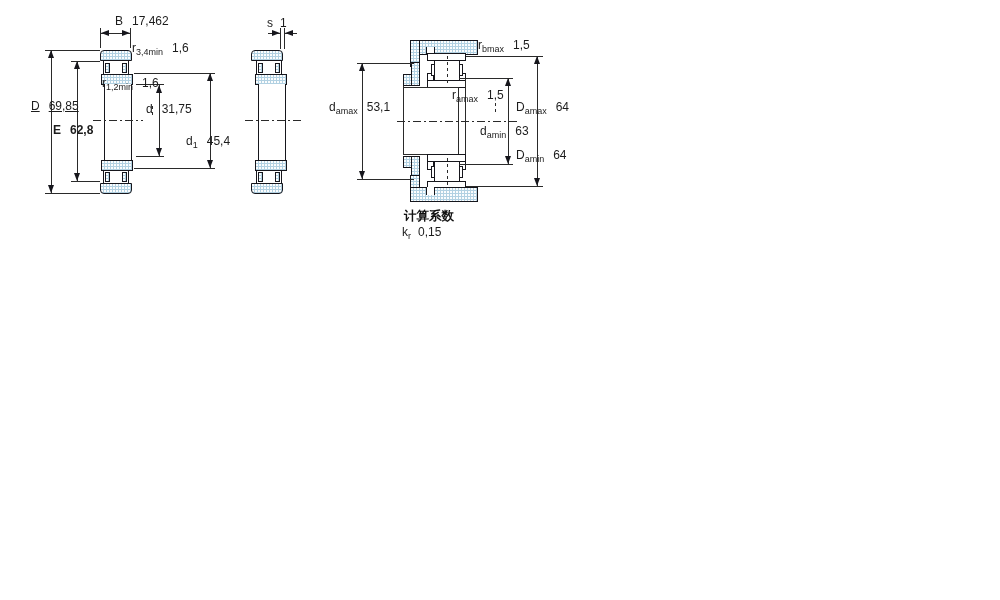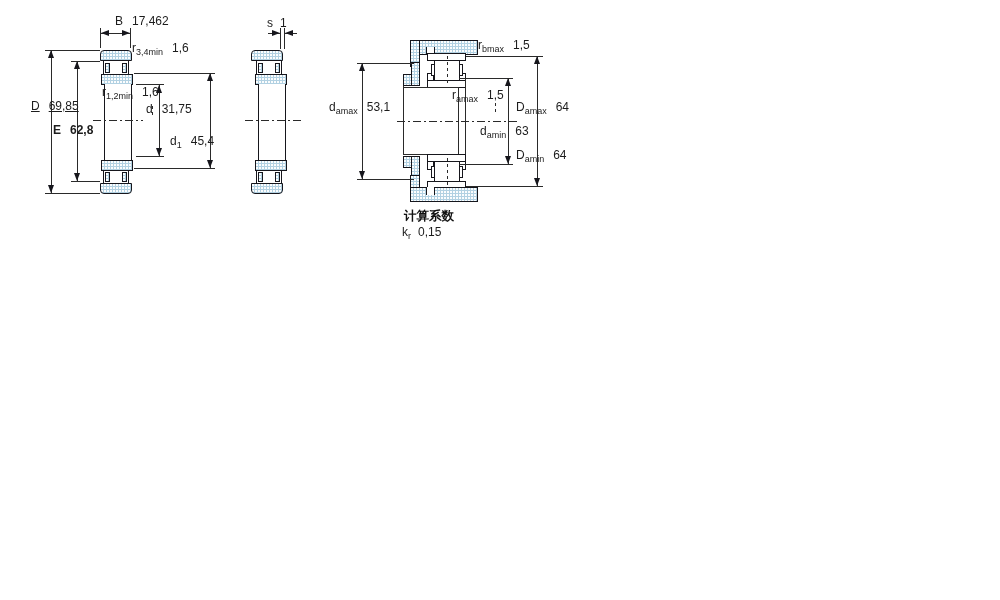--- a/index.html
+++ b/index.html
@@ -82,25 +82,25 @@
     <div class="vdash" style="left:152px;top:106px;height:11px;"></div>
 
     <div class="lbl" style="left:103px;top:14px;margin-left:12px;">
       <span>B</span><span class="val">17,462</span></div>
     <div class="lbl" style="left:132px;top:41px;">
       <span>r</span><sub>3,4min</sub><span class="val">1,6</span></div>
     <div class="lbl" style="left:31px;top:99px;text-decoration:underline;">
       <span>D</span><span class="val">69,85</span></div>
     <div class="lbl" style="left:53px;top:123px;font-weight:bold;">
       <span>E</span><span class="val">62,8</span></div>
-    <div class="lbl" style="left:102px;top:85px;">
+    <div class="lbl" style="left:102px;top:76px;">
       <span>r</span><sub>1,2min</sub><span class="val">1,6</span></div>
     <div class="lbl" style="left:146px;top:102px;">
       <span>d</span><span class="val">31,75</span></div>
-    <div class="lbl" style="left:170px;top:134px;">
+    <div class="lbl" style="left:186px;top:134px;">
       <span>d</span><sub>1</sub><span class="val">45,4</span></div>
   </div>
 
   <div>
     <div class="hatch" style="left:251px;top:50px;width:32px;height:11px;border-radius:4px 4px 0 0;"></div>
     <div class="wbox" style="left:256px;top:60px;width:26px;height:15px;"></div>
     <div class="hatch" style="left:258px;top:63px;width:5px;height:10px;"></div>
     <div class="hatch" style="left:275px;top:63px;width:5px;height:10px;"></div>
     <div class="hatch" style="left:255px;top:74px;width:32px;height:11px;"></div>
     <div class="abs" style="left:258px;top:84px;width:26px;height:76px;background:#fff;border-left:1px solid #16161c;border-right:1px solid #16161c;"></div>

